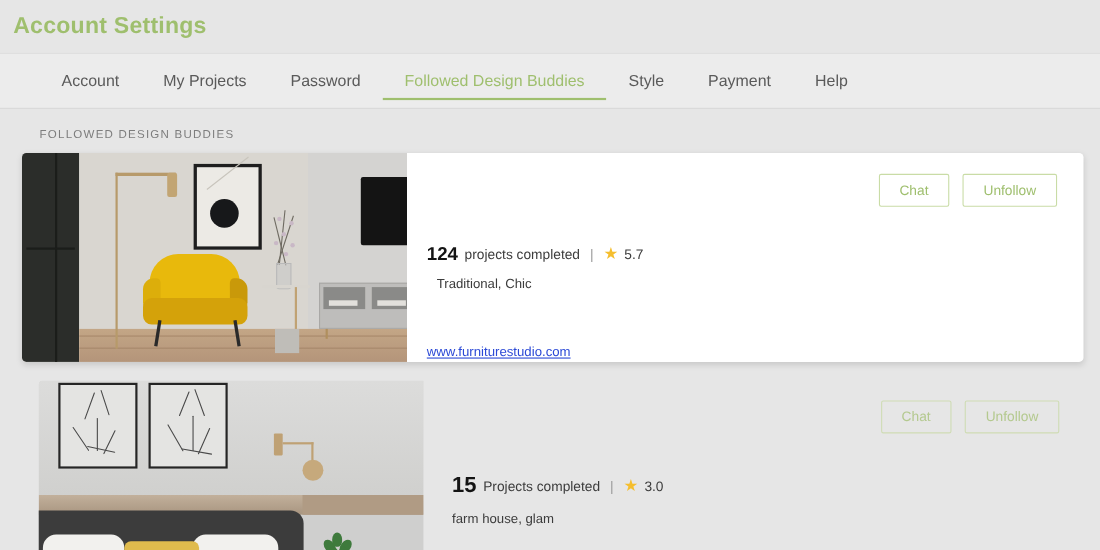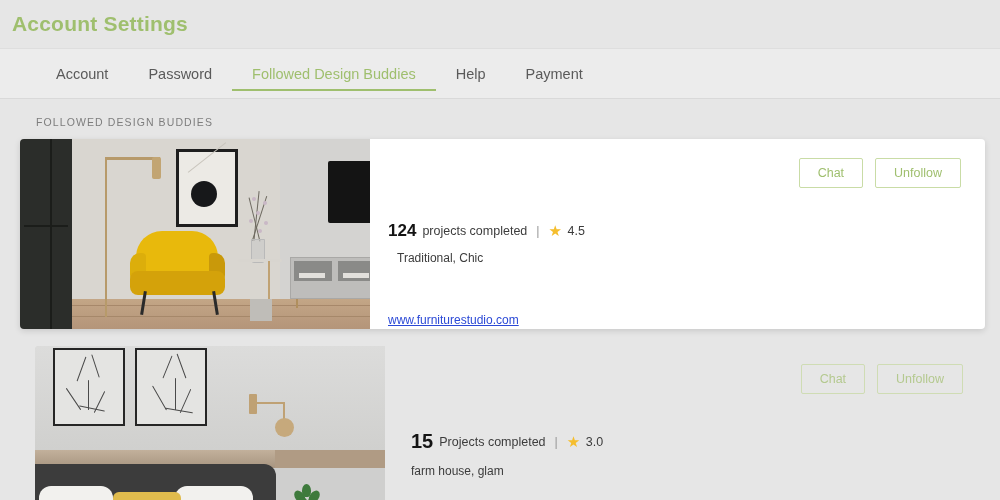--- a/index.html
+++ b/index.html
@@ -207,24 +207,26 @@
 <body>
 
 <div class="page">
 
   <div class="header">
     <div class="page-title">Account Settings</div>
   </div>
 
   <div class="tabbar">
     <div class="tab">Account</div>
+    <div class="tab">My Projects</div>
     <div class="tab">Password</div>
     <div class="tab active">Followed Design Buddies</div>
+    <div class="tab">Style</div>
+    <div class="tab">Payment</div>
     <div class="tab">Help</div>
-    <div class="tab">Payment</div>
   </div>
 
   <div class="section-label">FOLLOWED DESIGN BUDDIES</div>
 
   <div class="card card-1">
 
     <div class="card-thumb">
       <div class="lr">
         <div class="wall-l"></div>
           <div class="wall-m"></div>
@@ -273,21 +275,21 @@
       <div class="actions">
         <button class="btn">Chat</button>
         <button class="btn">Unfollow</button>
       </div>
 
       <div class="stats">
         <span class="count">124</span>
         <span>projects completed</span>
         <span class="sep">|</span>
         <span class="star">★</span>
-        <span>4.5</span>
+        <span>5.7</span>
       </div>
 
       <div class="tags">Traditional, Chic</div>
       <div class="weblink">www.furniturestudio.com</div>
     </div>
   </div>
 
   <div class="card card-2">
 
     <div class="card-thumb">

